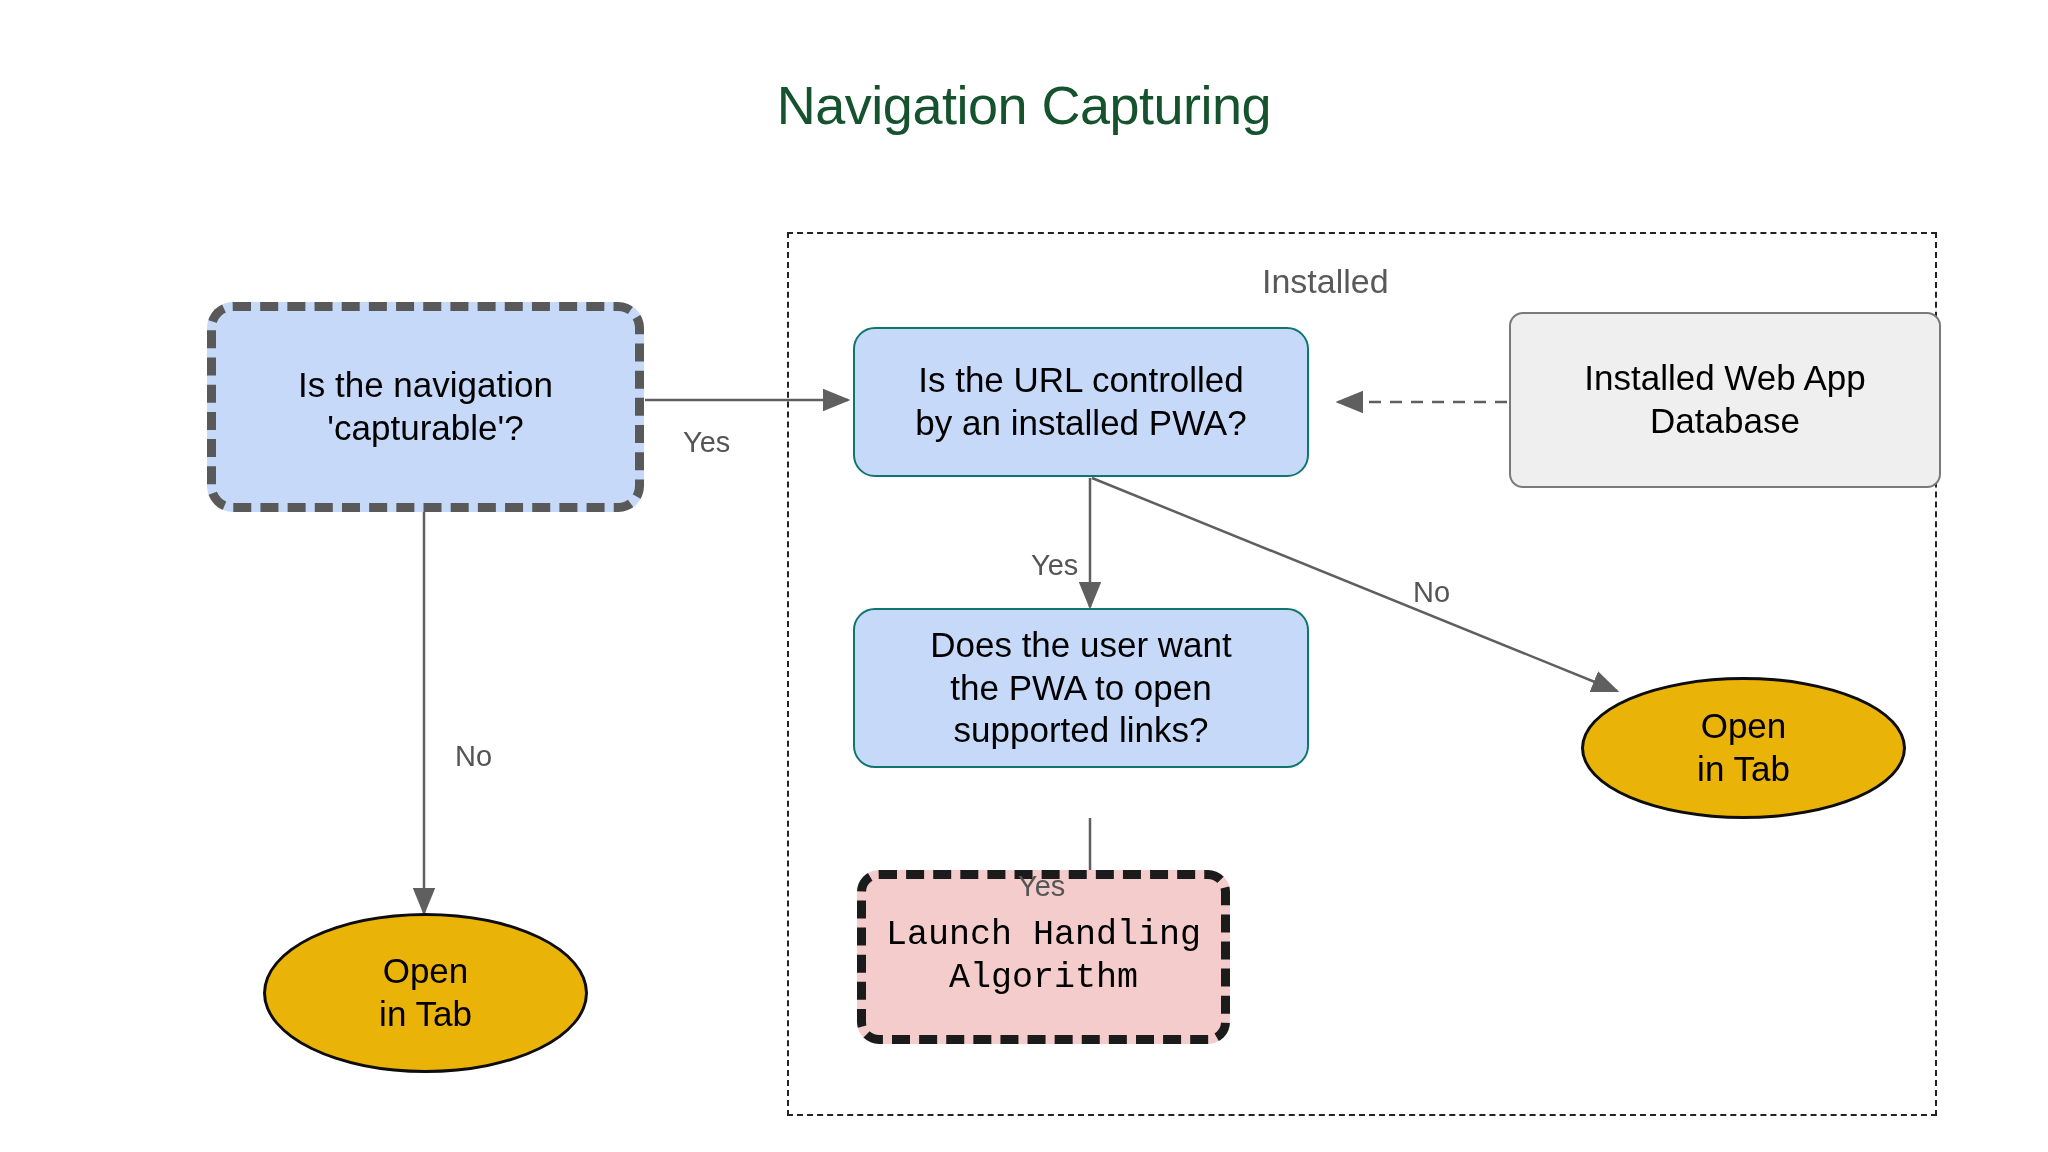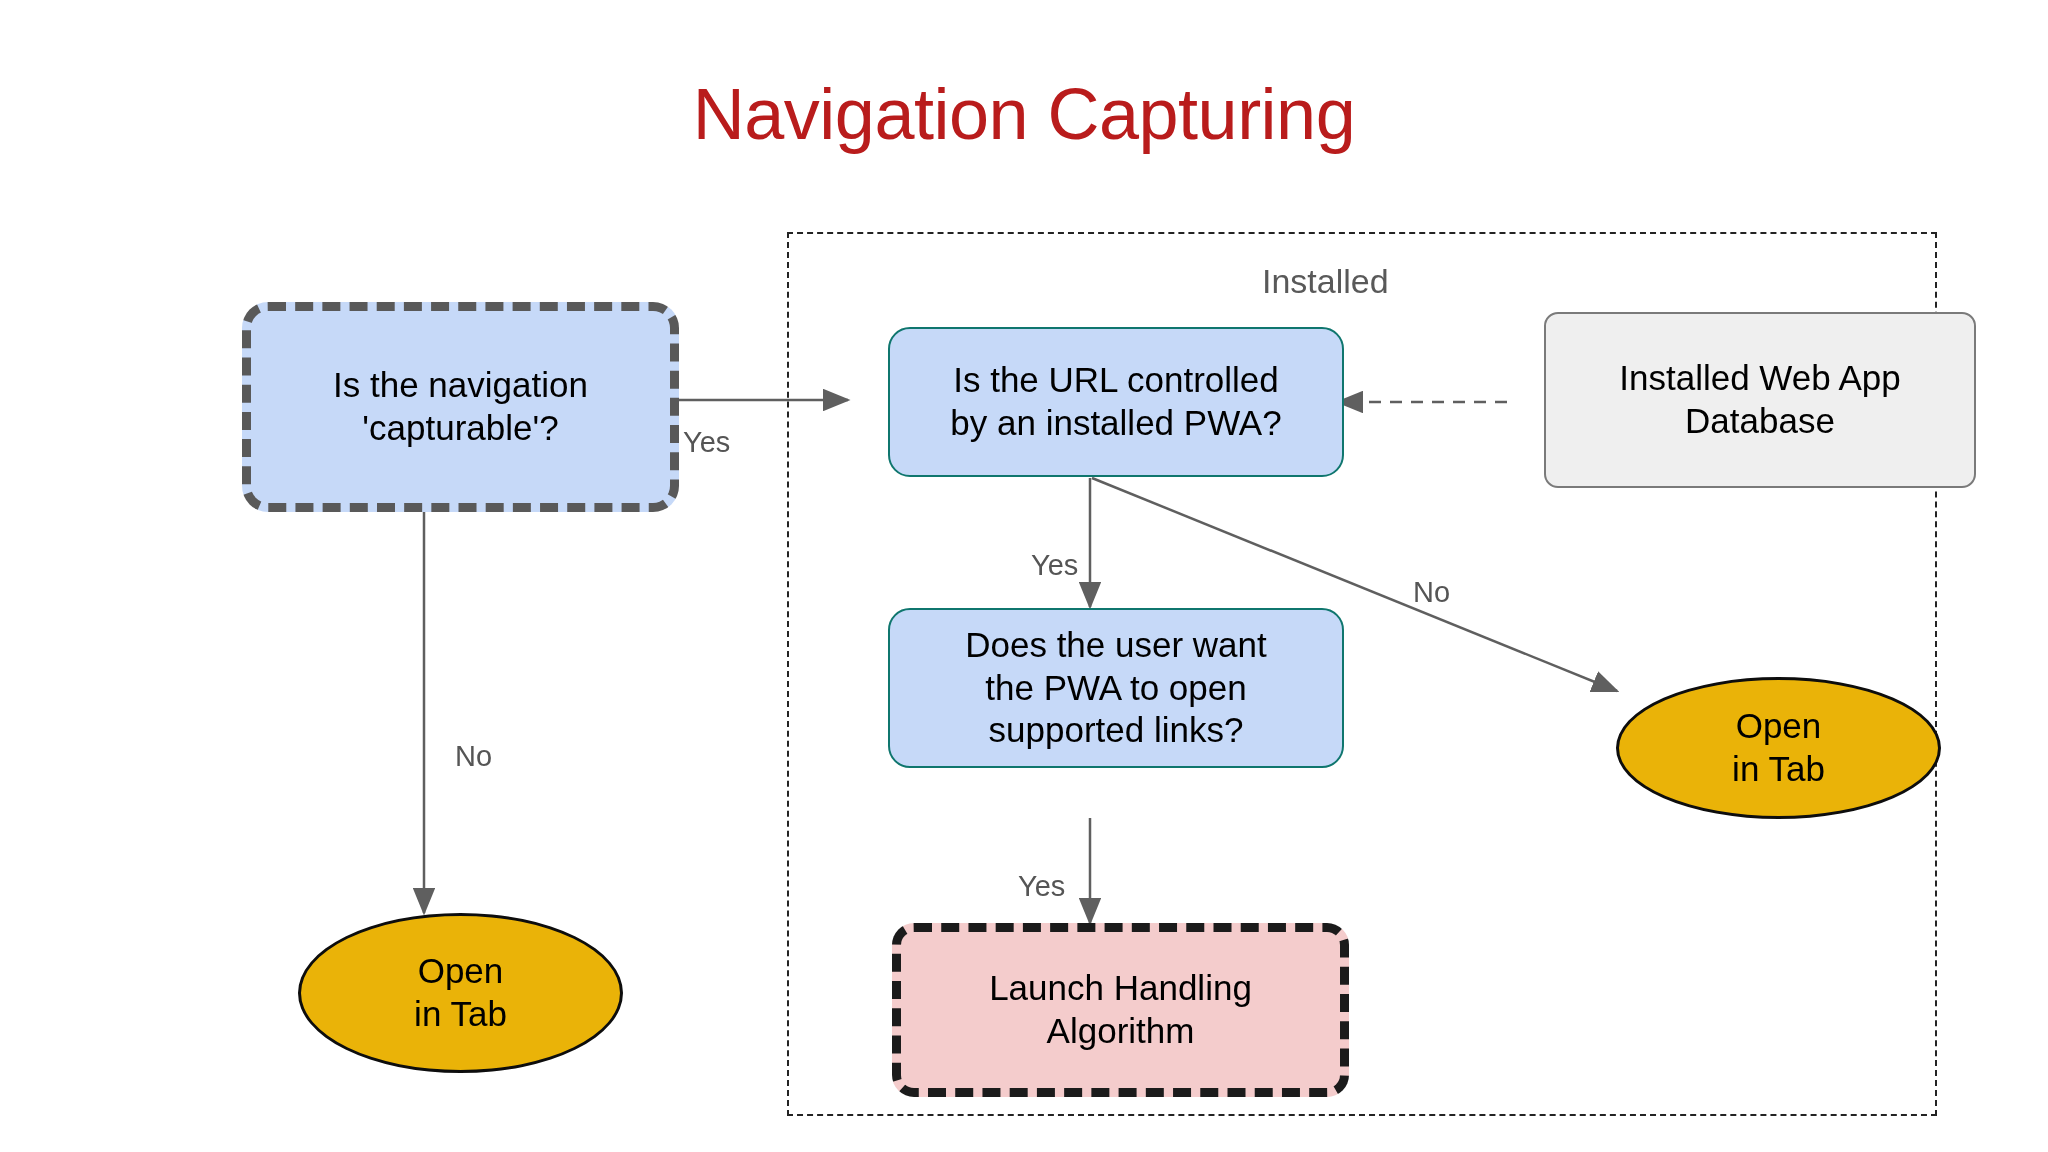--- a/index.html
+++ b/index.html
@@ -20,23 +20,23 @@
     background: #ffffff;
   }
 
   
   .diagram-title {
     position: absolute;
     left: 0;
     top: 78px;
     width: 2048px;
     text-align: center;
-    font-size: 72px;
+    font-size: 54px;
     font-weight: 400;
-    color: #b91c1c;
+    color: #14532d;
     letter-spacing: -0.5px;
     line-height: 1;
   }
 
   
   #edges {
     position: absolute;
     left: 0;
     top: 0;
     width: 2048px;
@@ -63,21 +63,20 @@
     position: absolute;
     box-sizing: border-box;
     display: flex;
     align-items: center;
     justify-content: center;
     text-align: center;
     font-size: 35px;
     color: #000000;
     line-height: 1.22;
     white-space: pre-line;
-    margin-left: 35px;
   }
   .node-rect-blue {
     background: #c6d9f8;
     border: 2px solid #0f766e;
     border-radius: 22px;
   }
   .node-rect-blue-dashed {
     background: #c6d9f8;
     border: 9px dashed #595959;
     border-radius: 26px;
@@ -146,21 +145,21 @@
   <div class="node node-rect-blue" style="left:853px; top:327px; width:456px; height:150px;">Is the URL controlled
 by an installed PWA?</div>
 
   <div class="node node-rect-gray" style="left:1509px; top:312px; width:432px; height:176px;">Installed Web App
 Database</div>
 
   <div class="node node-rect-blue" style="left:853px; top:608px; width:456px; height:160px;">Does the user want
 the PWA to open
 supported links?</div>
 
-  <div class="node node-rect-pink-dashed" style="left:857px; top:923px; width:457px; height:174px;">Launch Handling
+  <div class="node node-rect-pink-dashed" style="left:857px; top:870px; width:373px; height:174px;font-family:Liberation Mono, monospace;">Launch Handling
 Algorithm</div>
 
   <div class="node node-ellipse-green" style="left:263px; top:913px; width:325px; height:160px;">Open
 in Tab</div>
 
   <div class="node node-ellipse-green" style="left:1581px; top:677px; width:325px; height:142px;">Open
 in Tab</div>
 
   <div class="edge-label" style="left:683px; top:428px;">Yes</div>
 

